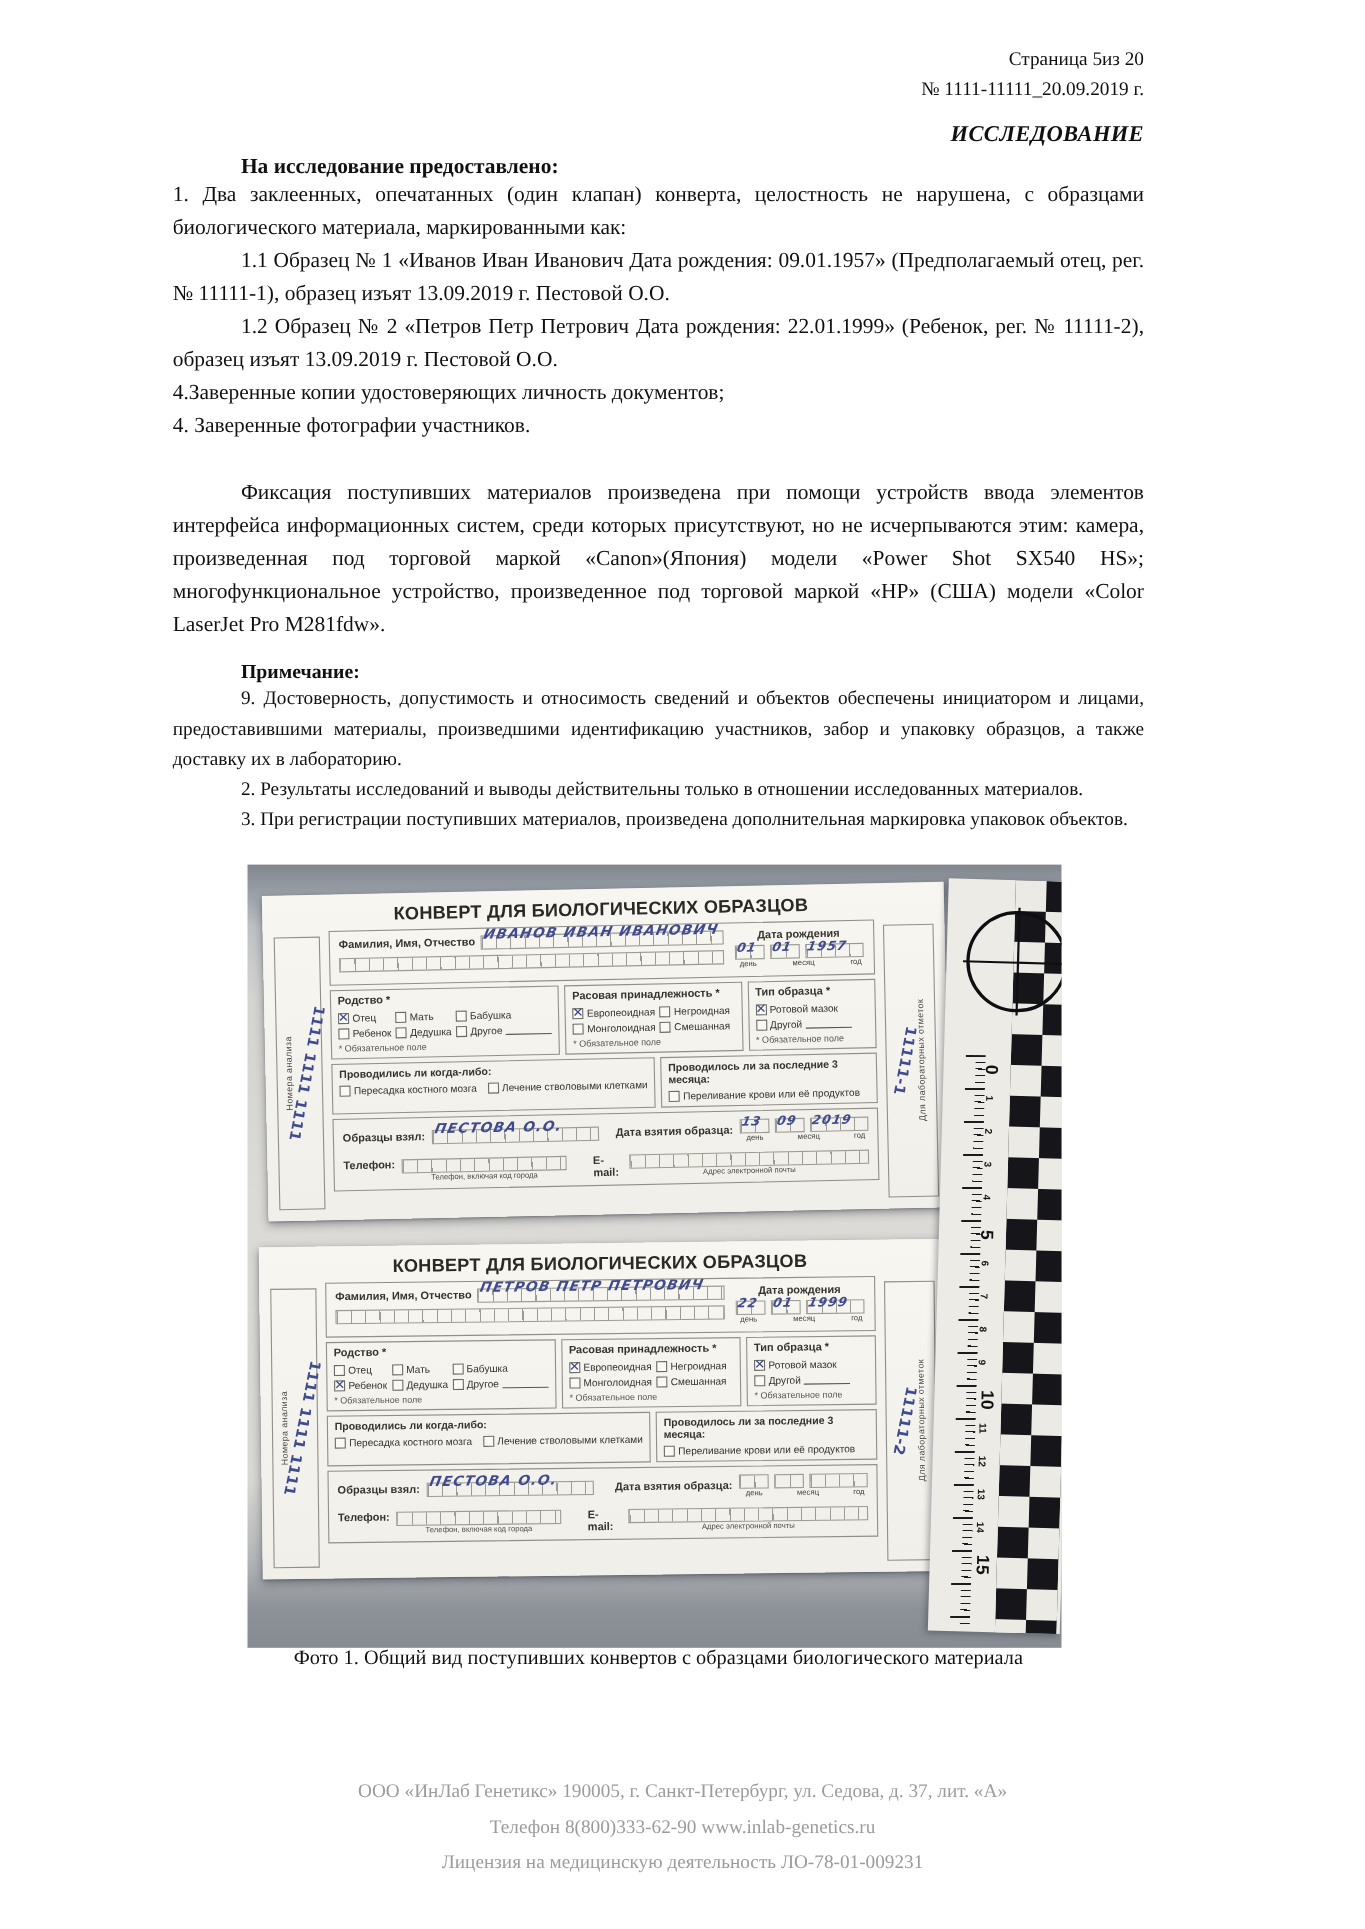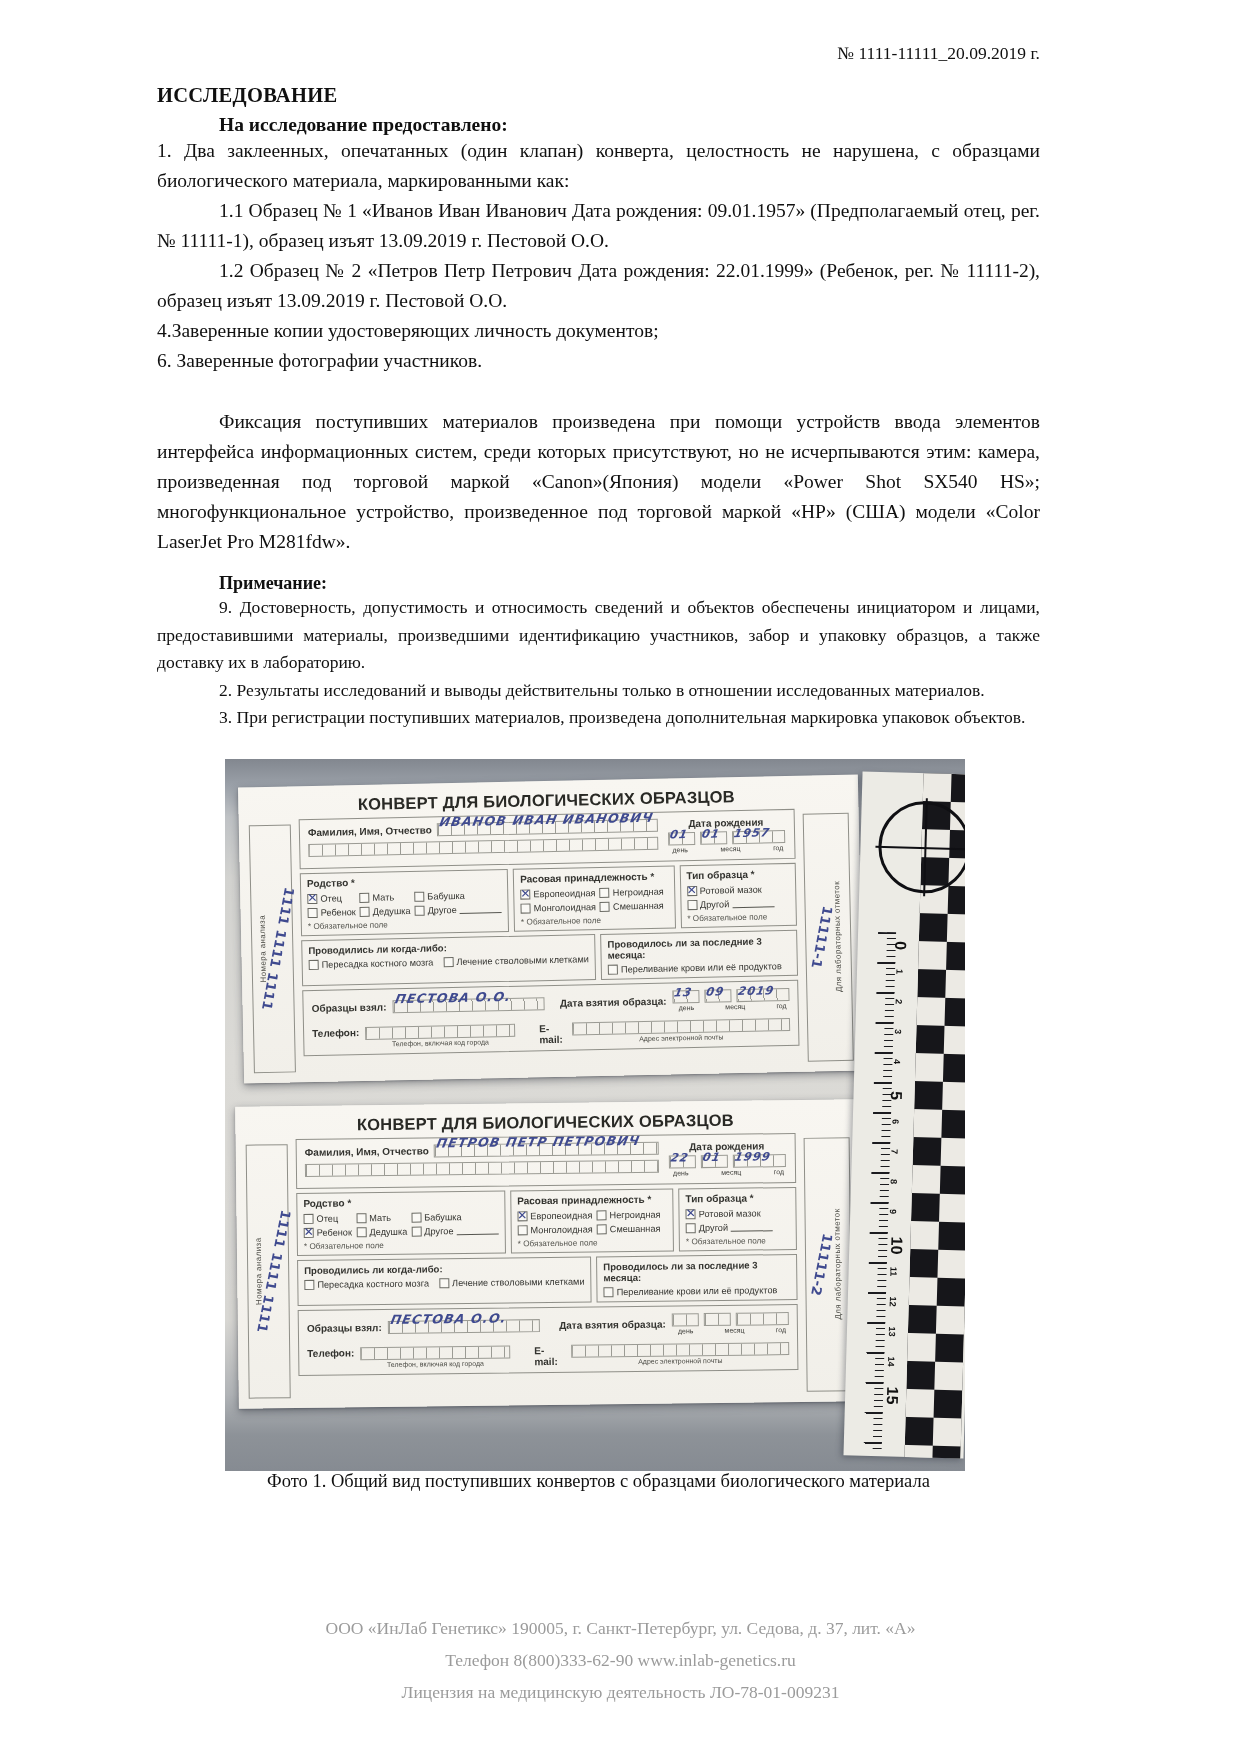--- a/index.html
+++ b/index.html
@@ -4,21 +4,21 @@
 <style>
   html,body{margin:0;padding:0;background:#ffffff;}
   body{
     width:1241px;height:1754px;position:relative;overflow:hidden;
     font-family:"Liberation Serif", serif;color:#101010;
   }
   .content{padding:40px 201px 0 157px;}
 
   
   .hdr{ text-align:right;font-size:17.5px;line-height:27px;}
-  .doc-title{ text-align:left;font-weight:bold;font-size:20.5px;margin-top:17px;letter-spacing:.3px;}
+  .doc-title{ text-align:right;font-weight:bold;font-size:20.5px;margin-top:17px;letter-spacing:.3px;font-style:italic;}
   .provided{ font-weight:bold;font-size:19.5px;margin-top:7px;text-indent:62px;}
   p.body-par{ margin:0;font-size:19.5px;line-height:30px;text-align:justify;}
   p.indent{ text-indent:62px;}
   p.gap-before{ margin-top:31px;}
   .note-head{ font-weight:bold;font-size:18px;text-indent:62px;margin-top:16px;}
   p.note-par{ margin:0;font-size:17.5px;line-height:27.5px;text-align:justify;text-indent:62px;}
 
   
   .photo{
     position:relative;width:740px;height:712px;margin:27px 0 0 68px;overflow:hidden;
@@ -120,31 +120,32 @@
 
   .footer{position:absolute;left:0;right:0;top:1612px;text-align:center;color:#9b9b9b;
           font-size:17.5px;line-height:32px;}
 </style>
 </head>
 <body>
 
 <div class="content">
 
   <div class="hdr">
+    <div>Страница 5из 20</div>
     <div>№ 1111-11111_20.09.2019 г.</div>
   </div>
 
   <div class="doc-title">ИССЛЕДОВАНИЕ</div>
   <div class="provided">На исследование предоставлено:</div>
 
   <p class="body-par">1. Два заклеенных, опечатанных (один клапан) конверта, целостность не нарушена, с образцами биологического материала, маркированными как:</p>
   <p class="body-par indent">1.1 Образец № 1 «Иванов Иван Иванович Дата рождения: 09.01.1957» (Предполагаемый отец, рег. № 11111-1), образец изъят 13.09.2019 г. Пестовой О.О.</p>
   <p class="body-par indent">1.2 Образец № 2 «Петров Петр Петрович  Дата рождения: 22.01.1999» (Ребенок, рег. № 11111-2), образец изъят 13.09.2019 г. Пестовой О.О.</p>
   <p class="body-par">4.Заверенные копии удостоверяющих личность документов;</p>
-  <p class="body-par">6. Заверенные фотографии участников.</p>
+  <p class="body-par">4. Заверенные фотографии участников.</p>
 
   <p class="body-par indent gap-before">Фиксация поступивших материалов произведена при помощи устройств ввода элементов интерфейса информационных систем, среди которых присутствуют, но не исчерпываются этим: камера, произведенная под торговой маркой «Canon»(Япония) модели «Power Shot SX540 HS»; многофункциональное устройство, произведенное под торговой маркой «HP» (США) модели «Color LaserJet Pro M281fdw».</p>
 
   <div class="note-head">Примечание:</div>
   <p class="note-par">9. Достоверность, допустимость и относимость сведений и объектов обеспечены инициатором и лицами, предоставившими материалы, произведшими идентификацию участников, забор и упаковку образцов, а также доставку их в лабораторию.</p>
   <p class="note-par">2. Результаты исследований и выводы действительны только в отношении исследованных материалов.</p>
   <p class="note-par">3. При регистрации поступивших материалов, произведена дополнительная маркировка упаковок объектов.</p>
 
   <div class="photo">
 

